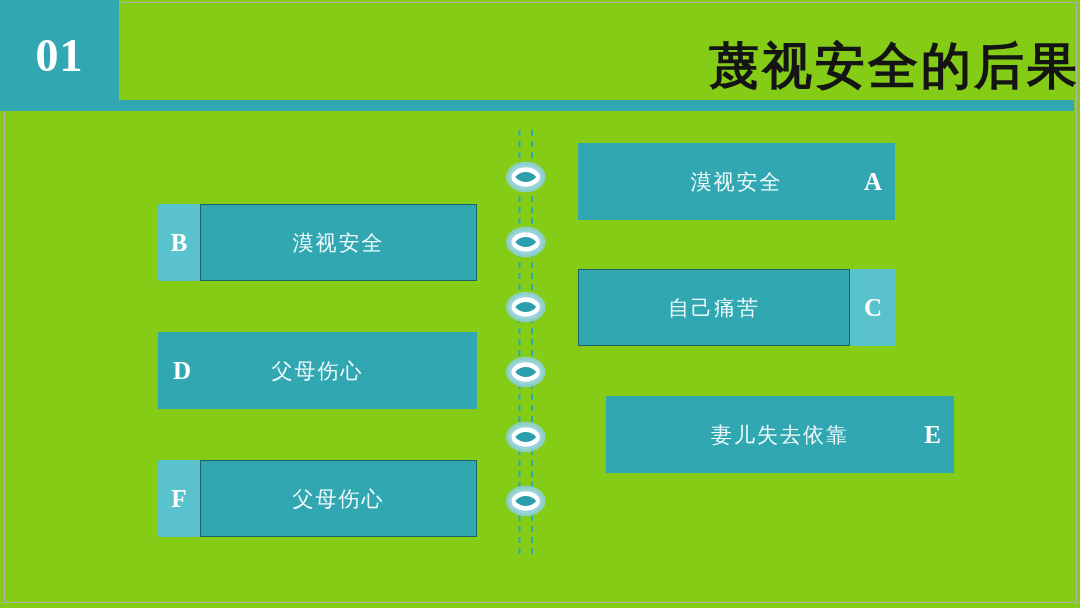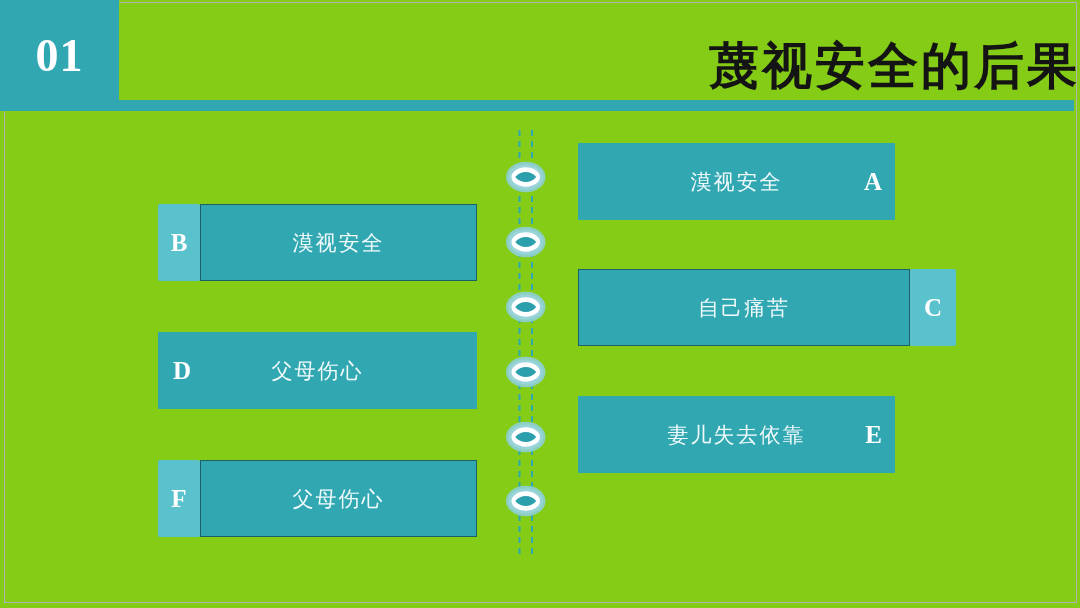--- a/index.html
+++ b/index.html
@@ -105,35 +105,35 @@
 
   <div class="box" style="left:158px;top:204px;width:319px;">
     <div class="tab">
       <span>B</span>
     </div>
     <div class="main">
       <span class="label">漠视安全</span>
     </div>
   </div>
 
-  <div class="box" style="left:578px;top:269px;width:378px;">
+  <div class="box" style="left:578px;top:269px;width:318px;">
     <div class="main">
       <span class="label">自己痛苦</span>
     </div>
     <div class="tab tab-c">
       <span>C</span>
     </div>
   </div>
 
   <div class="box plain" style="left:158px;top:332px;width:319px;">
     <span class="letter letter-left">D</span>
     <span class="label">父母伤心</span>
   </div>
 
-  <div class="box plain" style="left:578px;top:396px;width:317px;">
+  <div class="box plain" style="left:606px;top:396px;width:348px;">
     <span class="label">妻儿失去依靠</span>
     <span class="letter letter-right">E</span>
   </div>
 
   <div class="box" style="left:158px;top:460px;width:319px;">
     <div class="tab">
       <span>F</span>
     </div>
     <div class="main">
       <span class="label">父母伤心</span>

